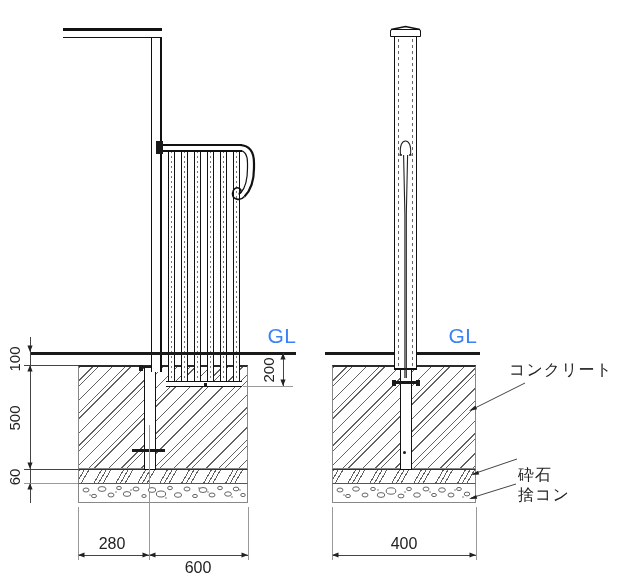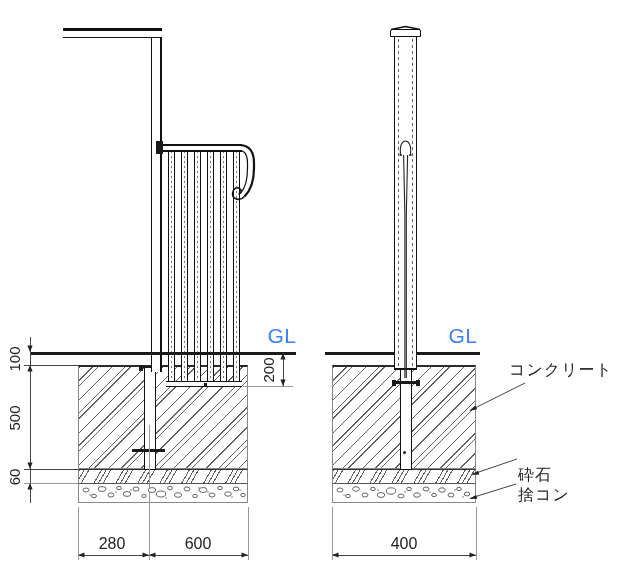--- a/index.html
+++ b/index.html
@@ -88,21 +88,21 @@
   <div class="abs ext z6" style="left:78px;top:507px;width:1px;height:53px;"></div>
   <div class="abs ext z6" style="left:248px;top:507px;width:1px;height:53px;"></div>
   <div class="abs ext z6" style="left:149px;top:425px;width:1px;height:135px;"></div>
 
   <span class="gl z6" style="left:282px;top:336px;">GL</span>
   <span class="vdim z6" style="left:14px;top:359px;">100</span>
   <span class="vdim z6" style="left:14px;top:418px;">500</span>
   <span class="vdim z6" style="left:14px;top:477px;">60</span>
   <span class="vdim z6" style="left:268px;top:370px;">200</span>
   <span class="hdim z6" style="left:112px;top:544px;">280</span>
-  <span class="hdim z6" style="left:198px;top:544px;">600</span>
+  <span class="hdim z6" style="left:198px;top:568px;">600</span>
 
   <div class="abs concrete z1" style="left:332px;top:365px;width:144px;height:104px;"></div>
   <div class="abs leancon z1" style="left:332px;top:469px;width:144px;height:14px;"></div>
   <div class="abs stone z1" style="left:332px;top:483px;width:144px;height:20px;"></div>
 
   <div class="abs ink z2" style="left:325px;top:352px;width:155px;height:3px;"></div>
 
   <div class="abs core z2" style="left:400px;top:370px;width:12px;height:100px;"></div>
   <div class="abs ink z2" style="left:393px;top:381px;width:26px;height:2.5px;"></div>
   <div class="abs ink z2" style="left:392px;top:380px;width:4px;height:6px;"></div>

